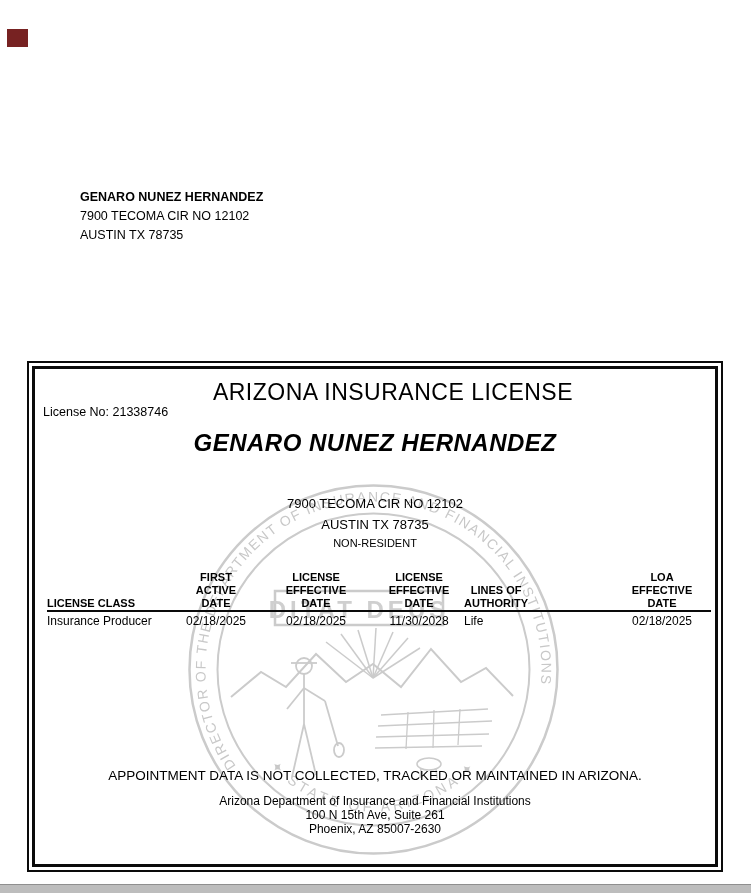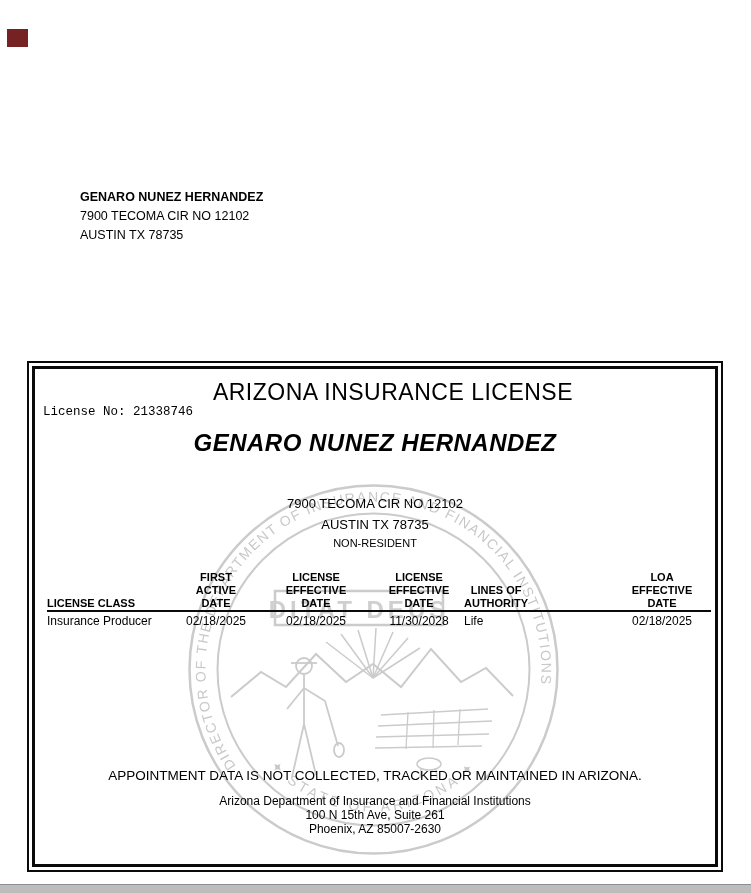--- a/index.html
+++ b/index.html
@@ -18,21 +18,21 @@
   .recipient { left:80px; top:188px; font-size:12.5px; line-height:19px; }
   .recipient .rname { font-weight:bold; }
 
   
   .box-outer { left:27px; top:361px; width:692px; height:507px; border:2px solid #0a0a0a; }
   .box-inner { position:absolute; left:3px; top:3px; right:3px; bottom:3px; border:3px solid #0a0a0a; }
 
   .ctr { left:27px; width:696px; text-align:center; }
 
   .title      { top:379px; font-size:23px; letter-spacing:0.5px;padding-left:18px; }
-  .license-no { left:43px; top:405px; font-size:12.5px;font-family:Liberation Mono, monospace; }
+  .license-no { left:43px; top:405px; font-size:12.5px; }
   .holder     { top:429px; font-size:24px; font-weight:bold; font-style:italic; letter-spacing:0.5px; }
   .caddr1     { top:496px; font-size:13px; }
   .caddr2     { top:517px; font-size:13px; }
   .residency  { top:537px; font-size:11px; font-weight:normal; }
   .asof       { top:551px; font-size:15px; font-weight:bold; }
 
   
   .th { font-size:11px; font-weight:bold; line-height:13px;text-align:center; }
   .td { font-size:12px; line-height:14px; }
   .col-c { text-align:center; width:120px; }

